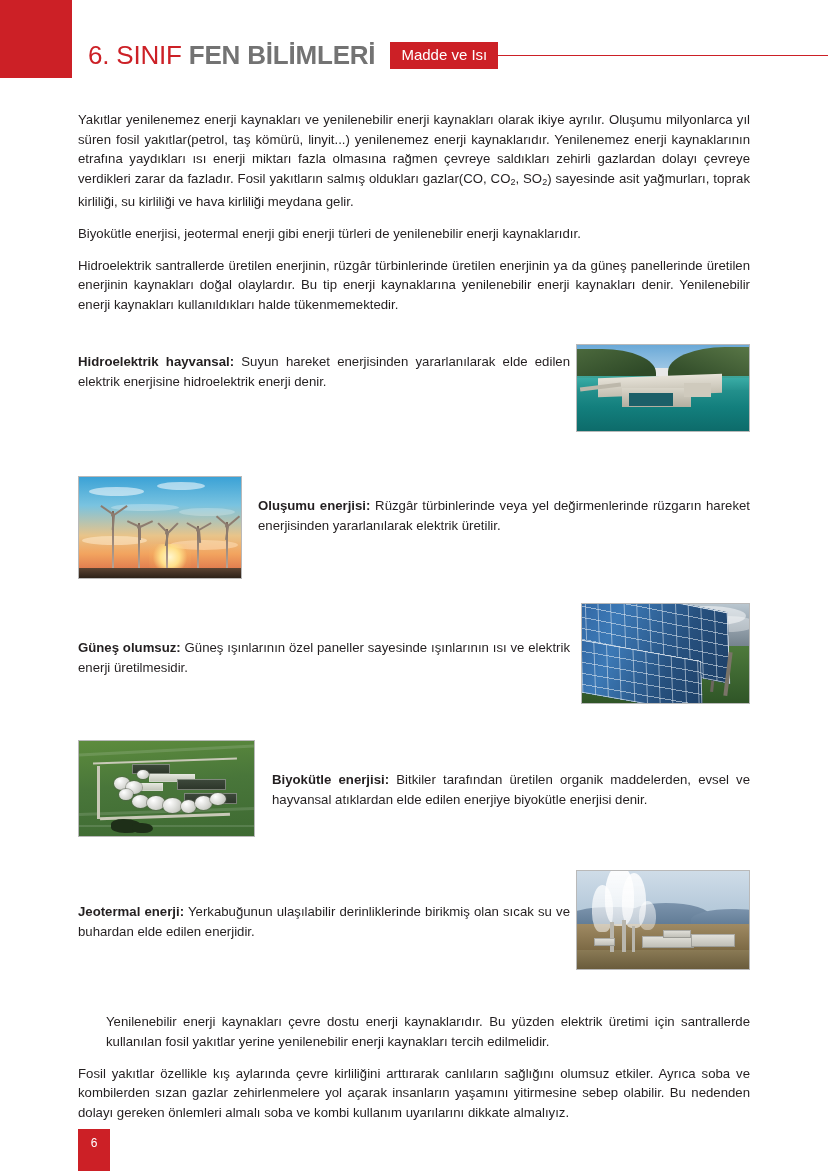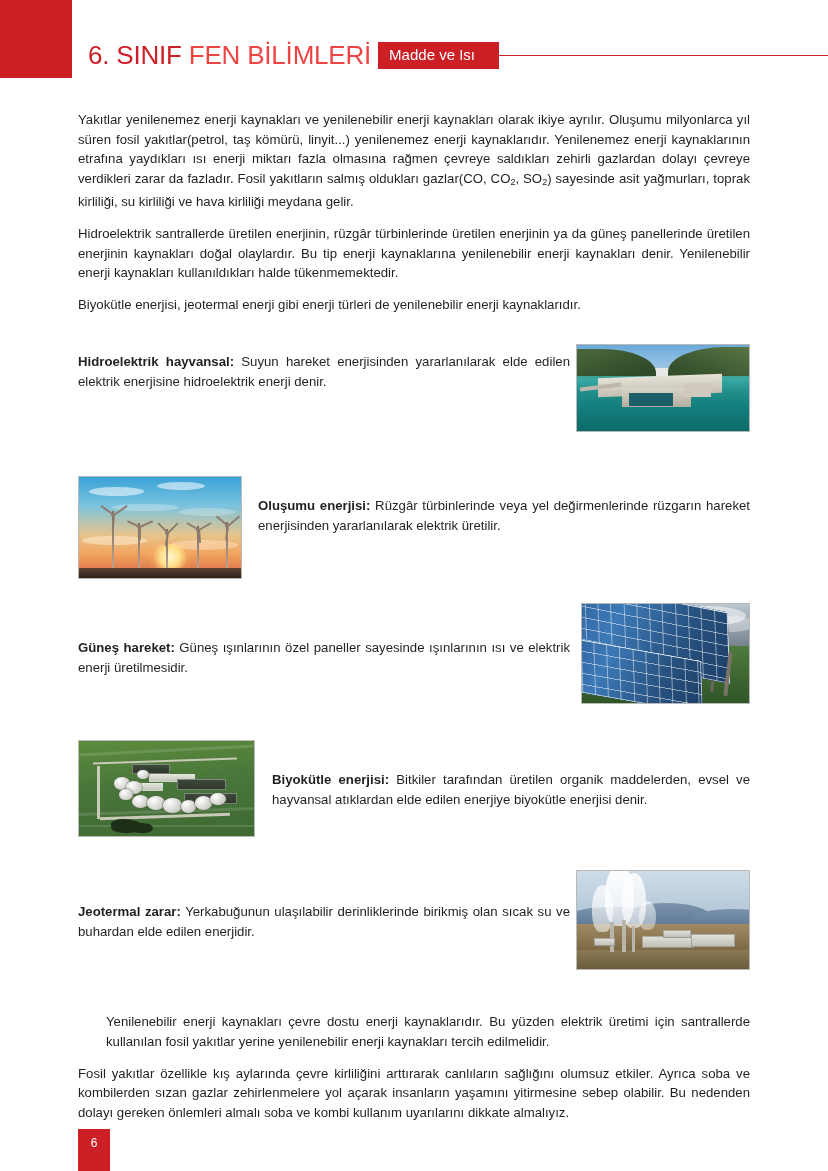--- a/index.html
+++ b/index.html
@@ -37,33 +37,33 @@
   }
   .title-normal {
     font-size: 26px;
     font-weight: 400;
     color: #cc2026;
     letter-spacing: -0.2px;
     white-space: pre;
   }
   .title-bold {
     font-size: 26px;
-    font-weight: 400;
-    color: #ef4444;
+    font-weight: 700;
+    color: #737373;
     letter-spacing: -0.2px;
     white-space: pre;
     margin-left: 7px;
   }
   #header-badge {
-    margin-left: 7px;
+    margin-left: 15px;
     background: #cc2026;
     color: #ffffff;
     font-size: 15px;
     font-weight: 400;
-    padding: 4px 24px 5px 11px;
+    padding: 4px 11px 5px 11px;
     white-space: nowrap;
     line-height: 1.15;
   }
   #header-rule {
     flex: 1 1 auto;
     height: 1.5px;
     background: #cc2026;
     margin-left: 0px;
     min-width: 10px;
   }
@@ -214,23 +214,23 @@
     <span class="title-bold">FEN BİLİMLERİ</span>
     <span id="header-badge">Madde ve Isı</span>
     <span id="header-rule"></span>
   </div>
 </div>
 
 <div id="content">
 
   <p class="para"><span>Yakıtlar yenilenemez enerji kaynakları ve yenilenebilir enerji kaynakları olarak ikiye ayrılır. Oluşumu milyonlarca yıl süren fosil yakıtlar(petrol, taş kömürü, linyit...) yenilenemez enerji kaynaklarıdır. Yenilenemez enerji kaynaklarının etrafına yaydıkları ısı enerji miktarı fazla olmasına rağmen çevreye saldıkları zehirli gazlardan dolayı çevreye verdikleri zarar da fazladır. Fosil yakıtların salmış oldukları gazlar(CO, CO</span><sub>2</sub><span>, SO</span><sub>2</sub><span>) sayesinde asit yağmurları, toprak kirliliği, su kirliliği ve hava kirliliği meydana gelir.</span></p>
 
+  <p class="para">Biyokütle enerjisi, jeotermal enerji gibi enerji türleri de yenilenebilir enerji kaynaklarıdır.</p>
+
   <p class="para">Hidroelektrik santrallerde üretilen enerjinin, rüzgâr türbinlerinde üretilen enerjinin ya da güneş panellerinde üretilen enerjinin kaynakları doğal olaylardır. Bu tip enerji kaynaklarına yenilenebilir enerji kaynakları denir. Yenilenebilir enerji kaynakları kullanıldıkları halde tükenmemektedir.</p>
-
-  <p class="para">Biyokütle enerjisi, jeotermal enerji gibi enerji türleri de yenilenebilir enerji kaynaklarıdır.</p>
 
   <div class="energy-row" style="height:106px; margin-top:30px;">
     <div class="energy-text" style="width:492px; padding-top:8px;">
       <b>Hidroelektrik hayvansal:</b><span> Suyun hareket enerjisinden yararlanılarak elde edilen elektrik enerjisine hidroelektrik enerji denir.</span>
     </div>
     <div class="energy-img" style="right:0; top:0; width:174px; height:88px;">
       <div class="pic">
         <div class="dam-sky"></div>
         <div class="dam-hill-l"></div>
         <div class="dam-hill-r"></div>
@@ -294,21 +294,21 @@
         <div class="wind-ground"></div>
       </div>
     </div>
     <div class="energy-text" style="margin-left:180px; width:492px; padding-top:20px;">
       <b>Oluşumu enerjisi:</b><span> Rüzgâr türbinlerinde veya yel değirmenlerinde rüzgarın hareket enerjisinden yararlanılarak elektrik üretilir.</span>
     </div>
   </div>
 
   <div class="energy-row" style="height:106px; margin-top:26px;">
     <div class="energy-text" style="width:492px; padding-top:30px;">
-      <b>Güneş hareket:</b><span> Güneş ışınlarının özel paneller sayesinde ışınlarının ısı ve elektrik enerji üretilmesidir.</span>
+      <b>Güneş olumsuz:</b><span> Güneş ışınlarının özel paneller sayesinde ışınlarının ısı ve elektrik enerji üretilmesidir.</span>
     </div>
     <div class="energy-img" style="right:0; top:-5px; width:169px; height:101px;">
       <div class="pic">
         <div class="sol-sky"></div>
         <div class="sol-cloud" style="left:52%; top:2%; width:46%; height:20%;"></div>
         <div class="sol-cloud" style="left:70%; top:12%; width:34%; height:16%; opacity:.7;"></div>
         <div class="sol-cloud" style="left:40%; top:6%; width:26%; height:12%; opacity:.5;"></div>
         <div class="sol-grass"></div>
         <div class="sol-leg" style="left:78%; top:52%; width:3px; height:36%; transform:rotate(6deg);"></div>
         <div class="sol-leg" style="left:60%; top:56%; width:3px; height:34%; transform:rotate(6deg);"></div>
@@ -352,21 +352,21 @@
         <div class="bio-trees" style="left:30%; top:86%; width:12%; height:11%;"></div>
       </div>
     </div>
     <div class="energy-text" style="margin-left:194px; width:478px; padding-top:30px;">
       <b>Biyokütle enerjisi:</b><span> Bitkiler tarafından üretilen organik maddelerden, evsel ve hayvansal atıklardan elde edilen enerjiye biyokütle enerjisi denir.</span>
     </div>
   </div>
 
   <div class="energy-row" style="height:104px; margin-top:30px;">
     <div class="energy-text" style="width:492px; padding-top:28px;">
-      <b>Jeotermal zarar:</b><span> Yerkabuğunun ulaşılabilir derinliklerinde birikmiş olan sıcak su ve buhardan elde edilen enerjidir.</span>
+      <b>Jeotermal enerji:</b><span> Yerkabuğunun ulaşılabilir derinliklerinde birikmiş olan sıcak su ve buhardan elde edilen enerjidir.</span>
     </div>
     <div class="energy-img" style="right:0; top:-4px; width:174px; height:100px;">
       <div class="pic">
         <div class="geo-sky"></div>
         <div class="geo-mtn" style="left:-6%; top:36%; width:50%; height:22%; border-radius: 50% 40% 0 0;"></div>
         <div class="geo-mtn" style="left:30%; top:32%; width:48%; height:26%; border-radius: 45% 55% 0 0;"></div>
         <div class="geo-mtn" style="left:66%; top:38%; width:44%; height:20%; border-radius: 55% 40% 0 0;"></div>
         <div class="geo-ground"></div>
         <div class="geo-ground2"></div>
         <div class="geo-plume" style="left:16%; top:-6%; width:17%; height:62%;"></div>

